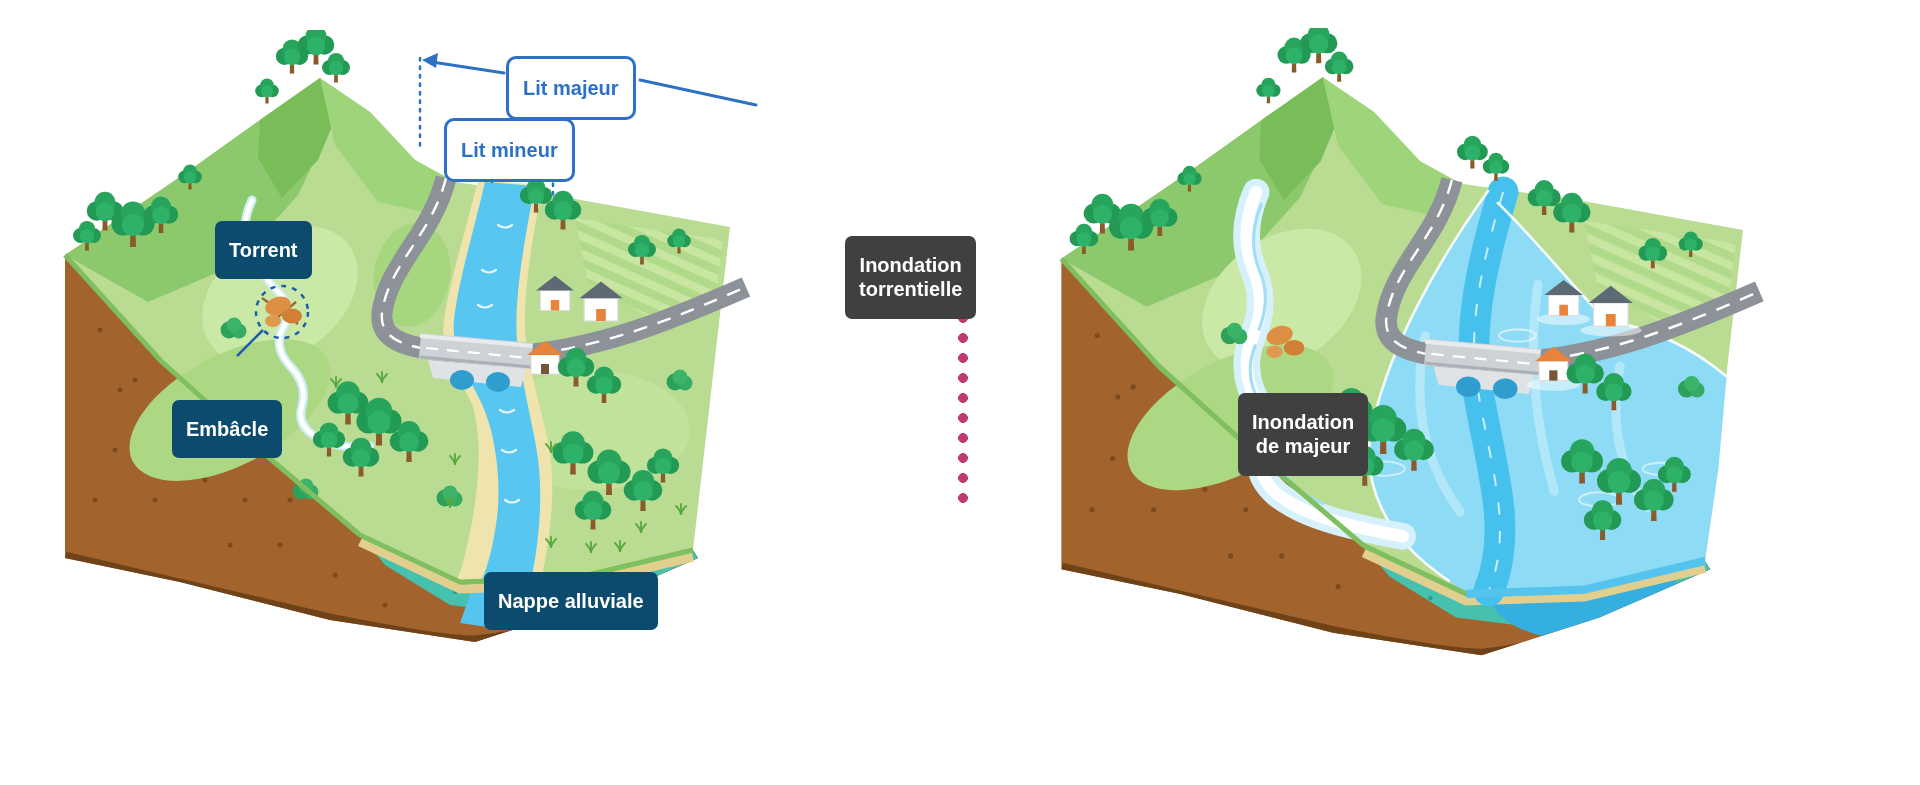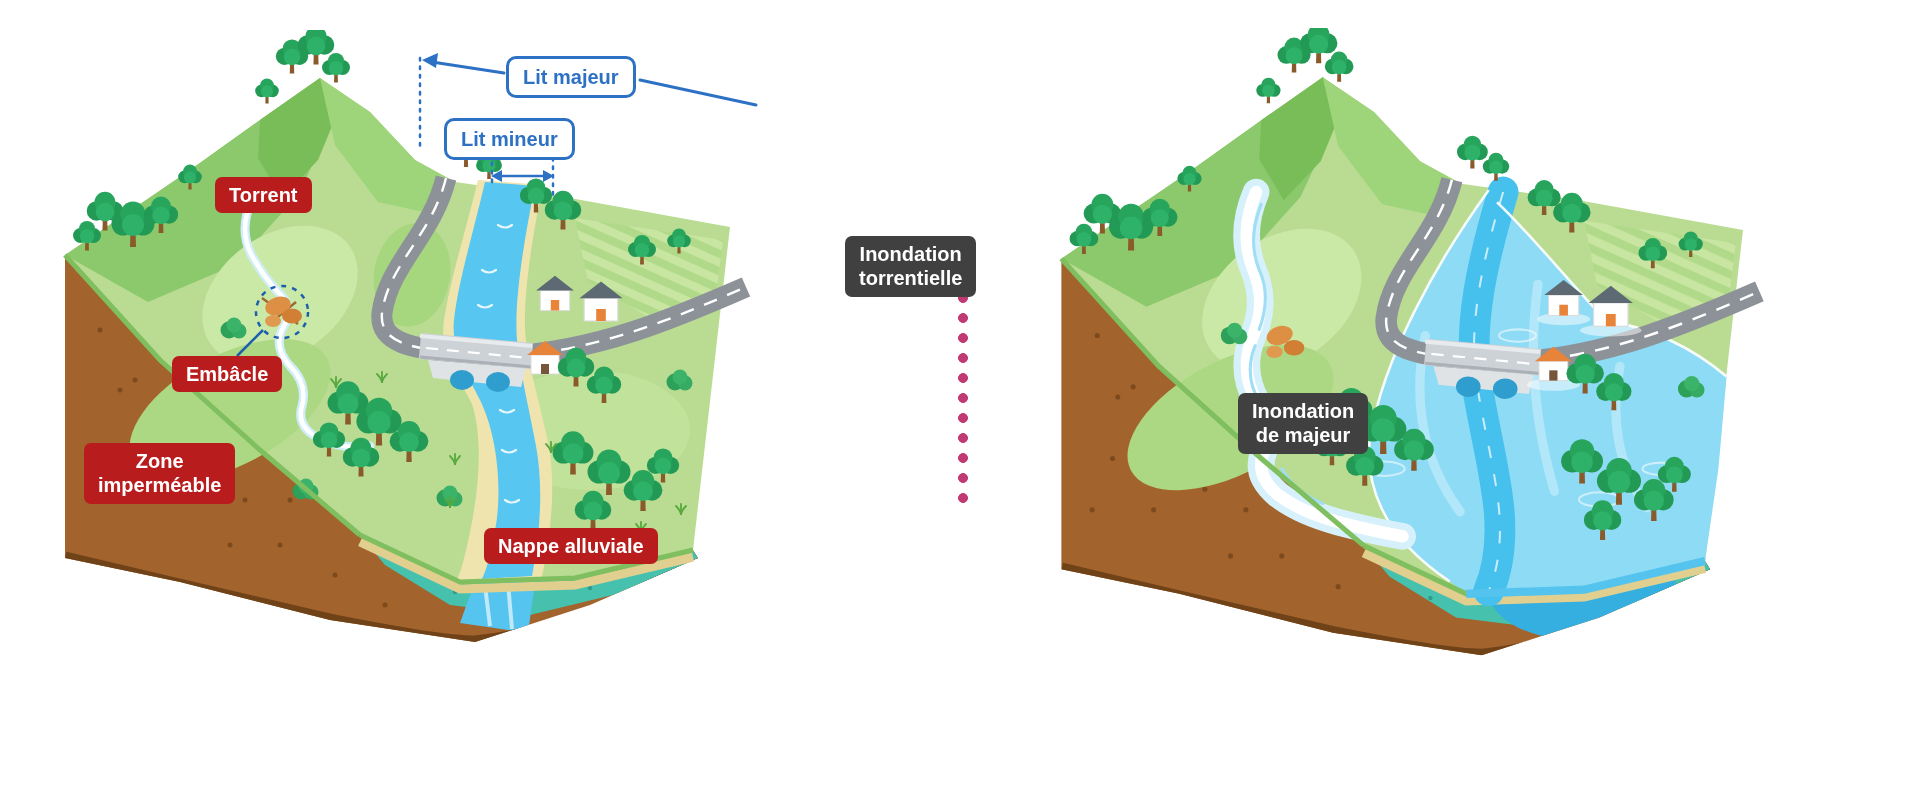--- a/index.html
+++ b/index.html
@@ -2,23 +2,23 @@
 <html><head>
 <meta charset="utf-8">
 <style>
   html,body{margin:0;padding:0;background:#ffffff;font-family:"Liberation Sans",sans-serif;}
   .canvas{position:relative;width:1920px;height:785px;background:#ffffff;overflow:hidden;}
   svg.scene{position:absolute;}
   #left-scene{left:30px;top:30px;width:760px;height:640px;}
   #right-scene{left:1025px;top:28px;width:780px;height:656px;}
   #svg-defs{position:absolute;width:0;height:0;}
   .lbl{position:absolute;font-weight:bold;font-size:20px;line-height:1.22;text-align:center;
-       border-radius:7px;padding:6px 14px;white-space:nowrap;}
+       border-radius:7px;padding:17px 14px;white-space:nowrap;}
   .lbl span{display:block;}
-  .lbl-solid-blue{background:#b91c1c;color:#ffffff;}
+  .lbl-solid-blue{background:#0c4a6e;color:#ffffff;margin-top:44px;}
   .lbl-outline-blue{background:#ffffff;color:#2d71c4;border:3px solid #2d71c4;border-radius:10px;}
   .lbl-magenta{background:#404040;color:#ffffff;}
   .sep{position:absolute;left:958px;top:248px;width:10px;height:260px;
        background-image:radial-gradient(circle,#c23a74 4.6px,rgba(0,0,0,0) 5.2px);
        background-size:10px 20px;background-repeat:repeat-y;}
 </style>
 </head>
 <body>
 
 <div class="canvas">
@@ -354,24 +354,20 @@
     <path d="M330,505 L430,552 L545,548 L663,520" stroke="#7fbf5f" stroke-width="5" fill="none"></path>
     <path d="M430,552 L545,548 L663,520" stroke="#54c4ef" stroke-width="8" fill="none"></path>
   </svg>
 
   <div class="sep"></div>
 
   <div class="lbl lbl-outline-blue" style="left:506px;top:56px">Lit majeur</div>
   <div class="lbl lbl-outline-blue" style="left:444px;top:118px">Lit mineur</div>
   <div class="lbl lbl-solid-blue" style="left:215px;top:177px">Torrent</div>
   <div class="lbl lbl-solid-blue" style="left:172px;top:356px">Embâcle</div>
-  <div class="lbl lbl-solid-blue" style="left:84px;top:443px">
-    <span>Zone</span>
-    <span>imperméable</span>
-  </div>
   <div class="lbl lbl-solid-blue" style="left:484px;top:528px">Nappe alluviale</div>
 
   <div class="lbl lbl-magenta" style="left:845px;top:236px">
     <span>Inondation</span>
     <span>torrentielle</span>
   </div>
   <div class="lbl lbl-magenta" style="left:1238px;top:393px">
     <span>Inondation</span>
     <span>de majeur</span>
   </div>

